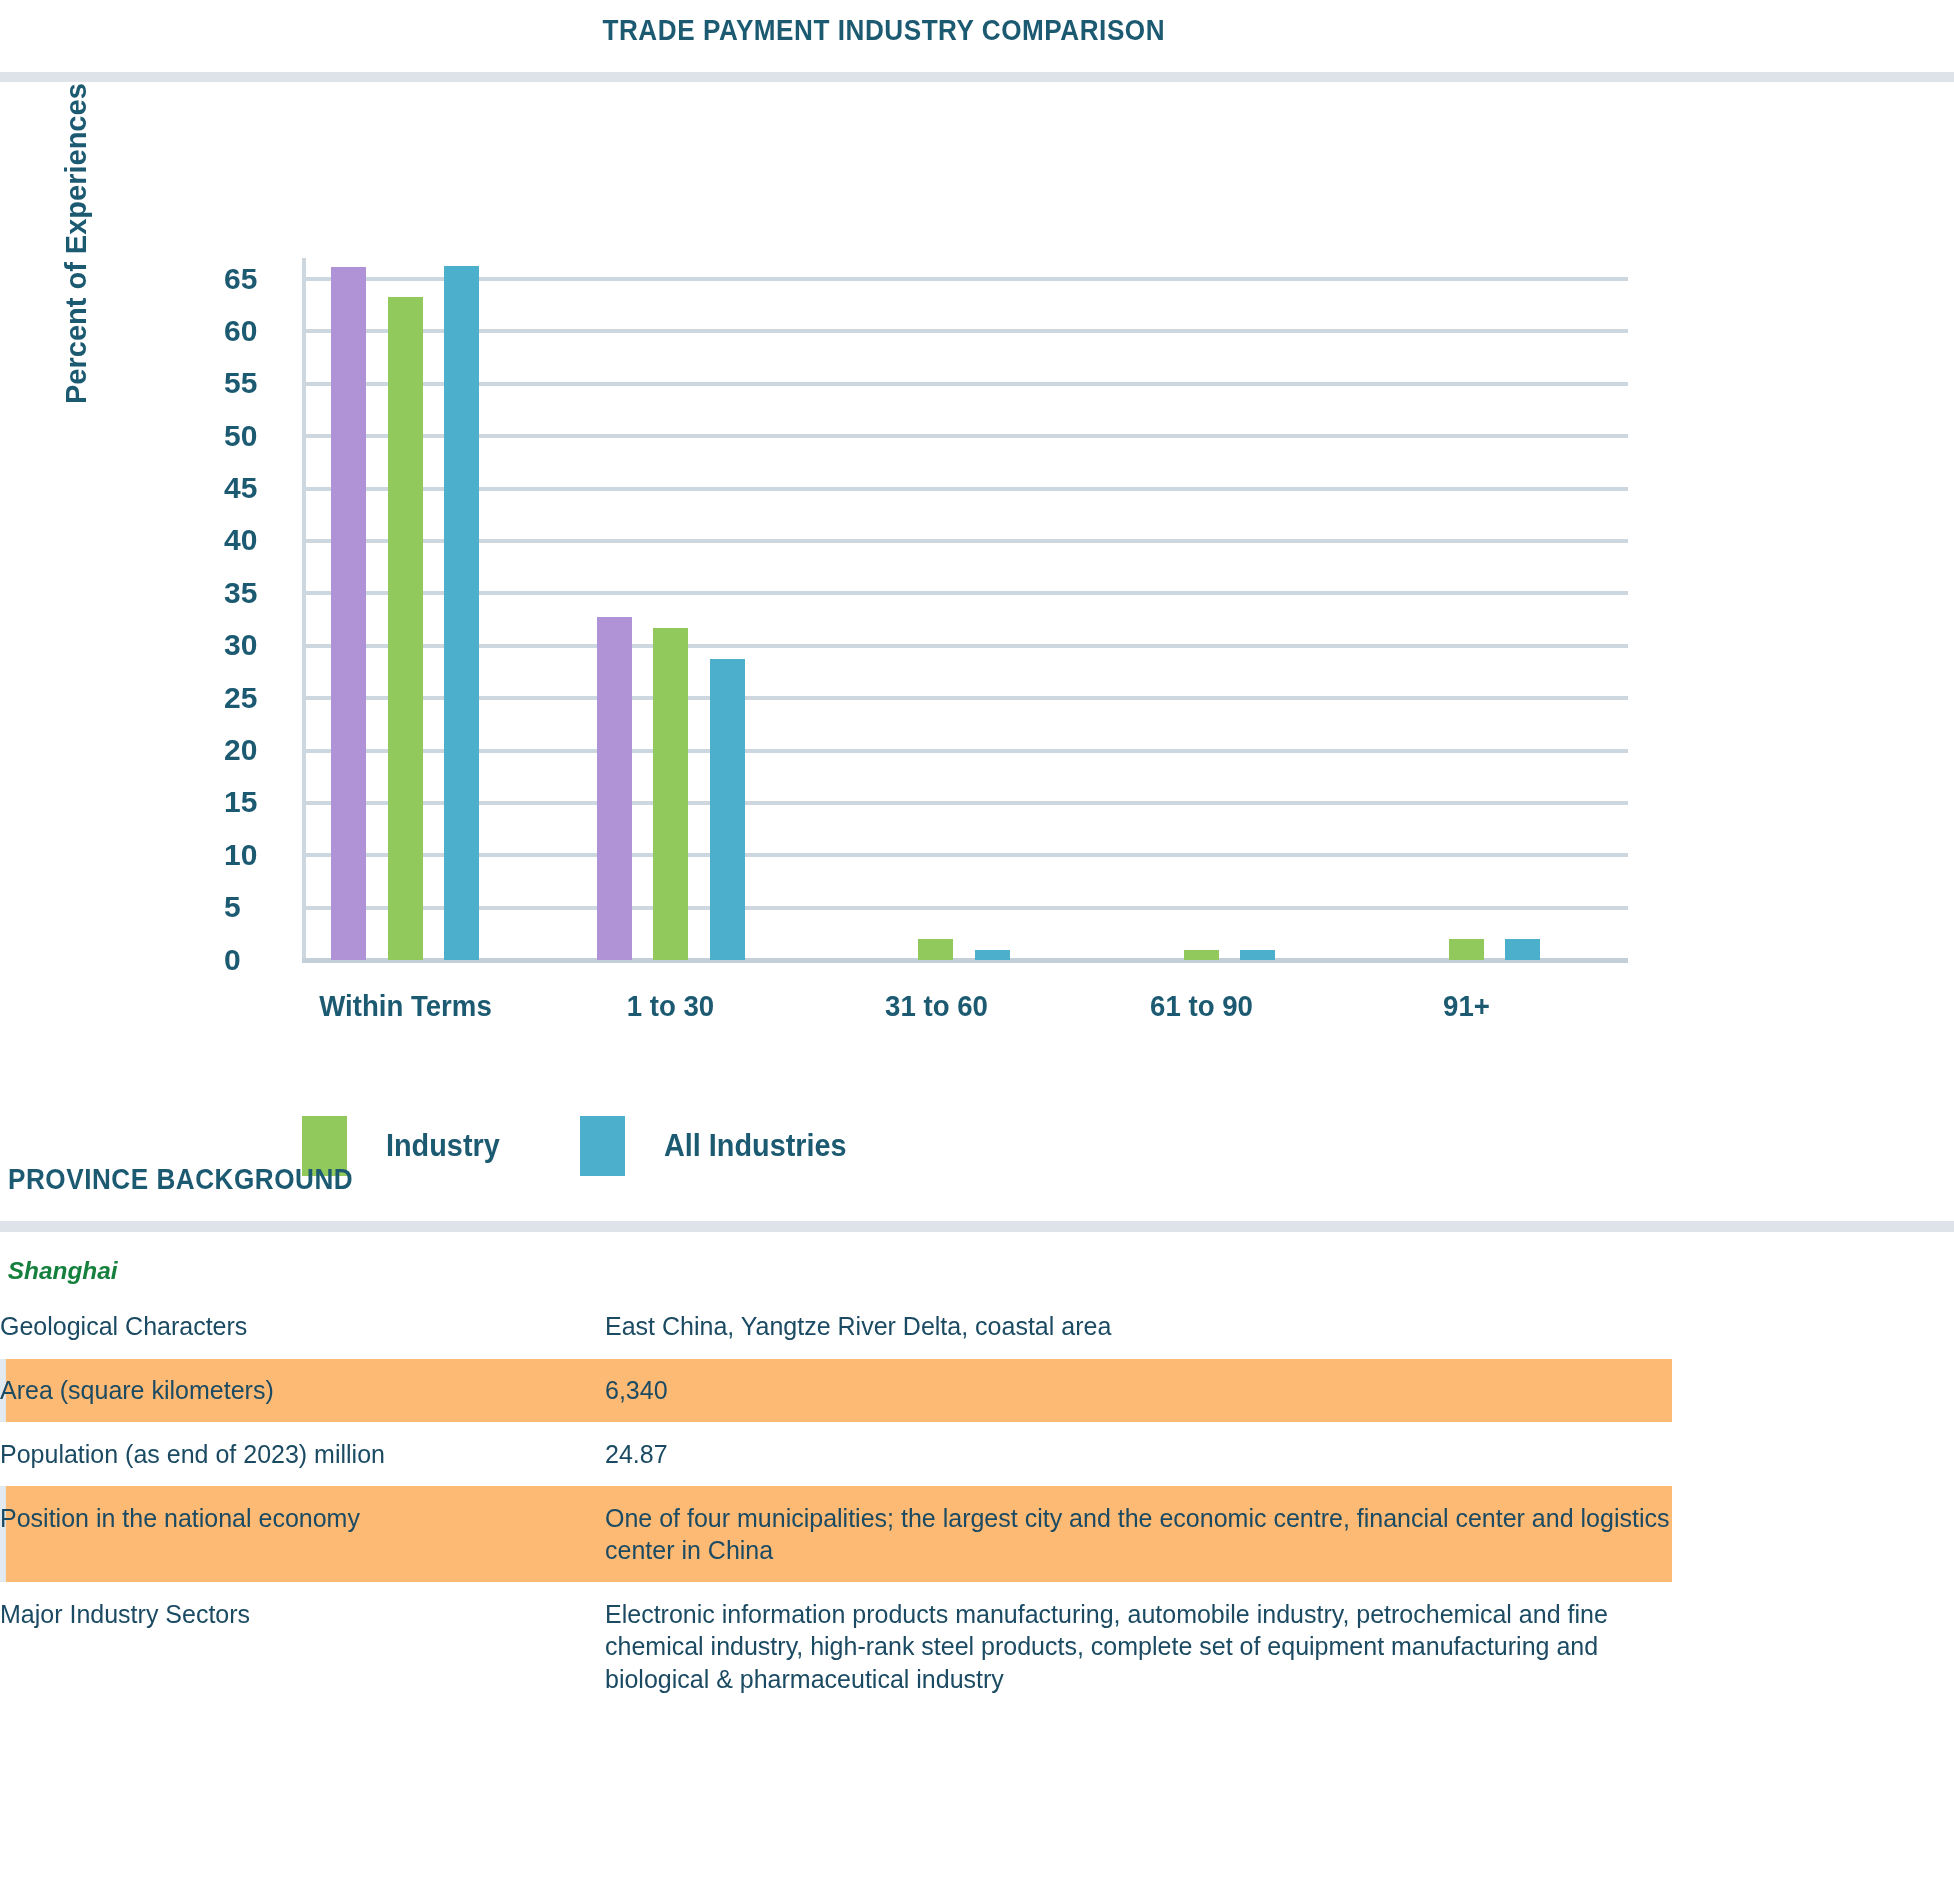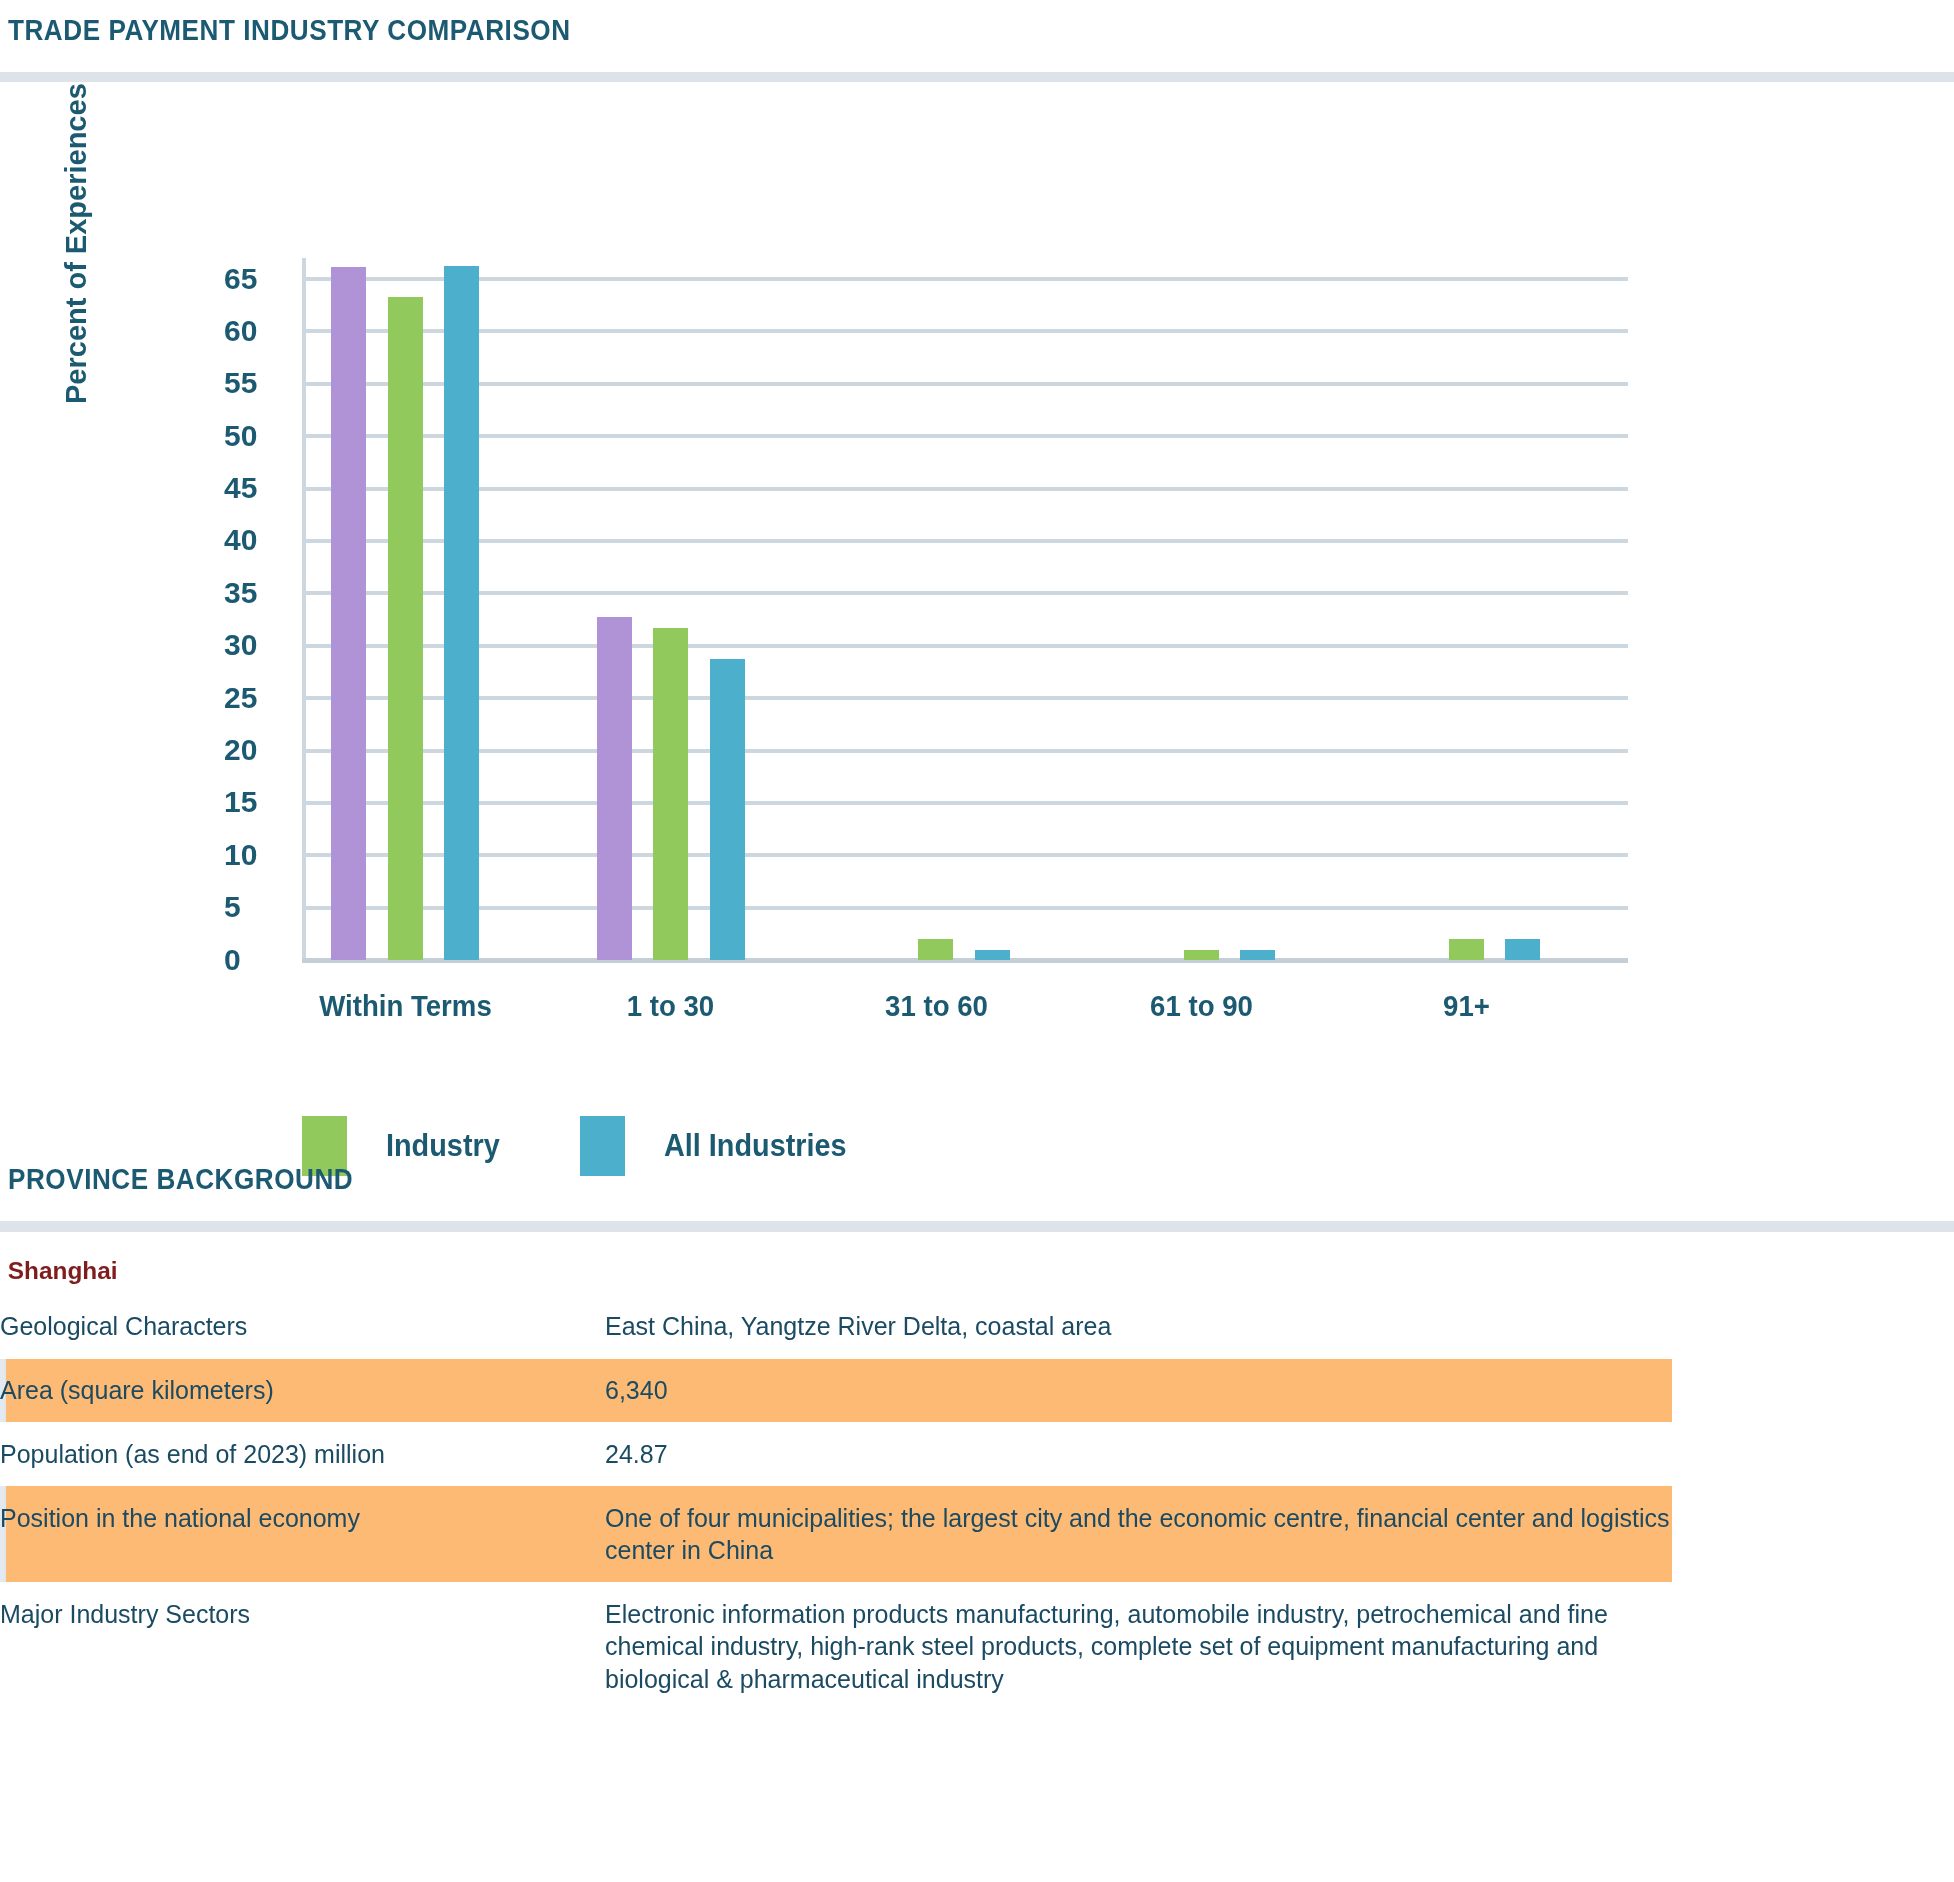--- a/index.html
+++ b/index.html
@@ -26,21 +26,21 @@
     transform: scaleX(0.90);
     transform-origin: left center;
     white-space: nowrap;
   }
   .rule {
     height: 10.7px;
     background: #dde3e9;
     width: 100%;
   }
 
-  #trade-title-wrap { padding: 13.7px 0 0 7.8px; }
+  #trade-title-wrap { padding: 13.7px 0 0 7.8px; text-align: center; }
   #trade-rule-wrap  { margin-top: 25px; }
 
   
   .chart-block {
     position: relative;
     width: 1954px;
     height: 1063px;
   }
   .plot-area {
     position: absolute;
@@ -136,23 +136,24 @@
   }
 
   
   #province-section { margin-top: 18px; }
   #province-title-wrap { padding-left: 7.8px; }
   #province-rule-wrap { margin-top: 25px; }
 
   .sub-heading {
     font-size: 24.4px;
     font-weight: 700;
-    color: #7f1d1d;
+    color: #15803d;
     padding: 25px 0 9.8px 7.8px;
     font-family: "Liberation Sans", sans-serif;
+    font-style: italic;
   }
 
   table.province {
     width: 1672px;
     border-collapse: collapse;
     table-layout: fixed;
   }
   table.province td {
     font-size: 25px;
     color: #1b4a63;

